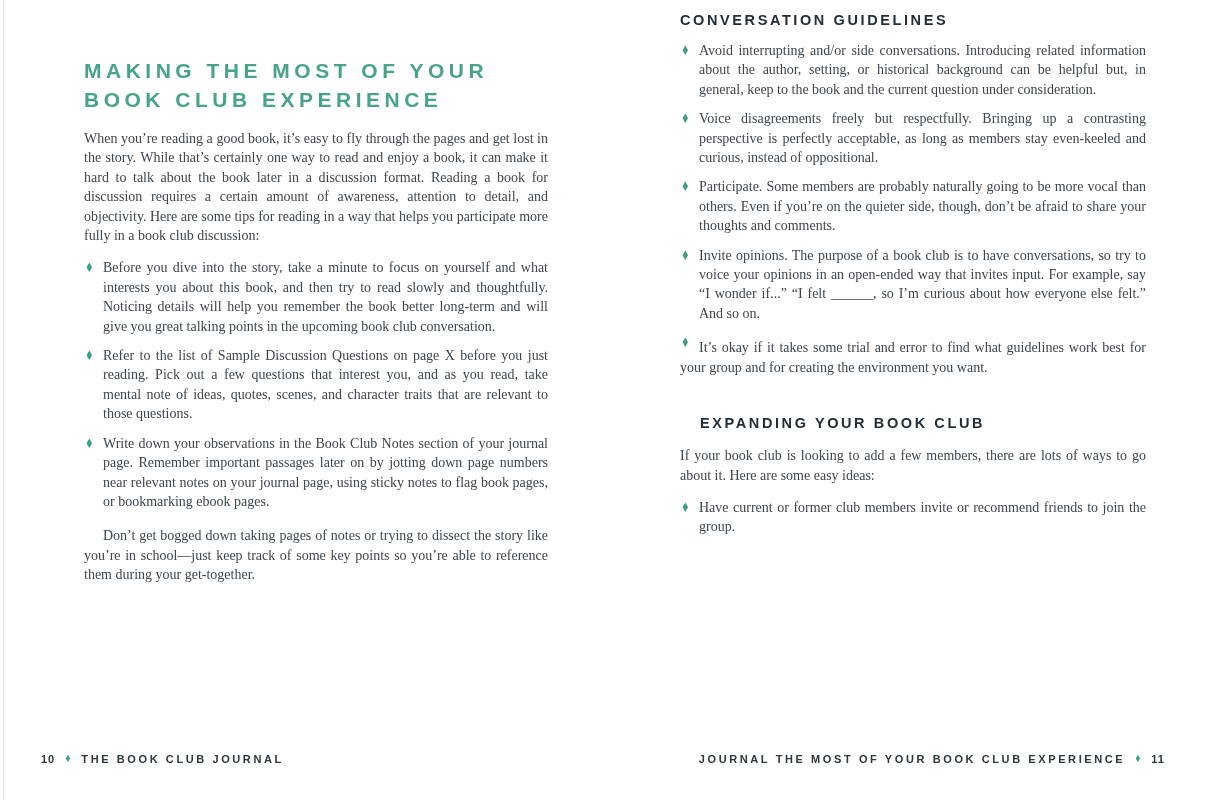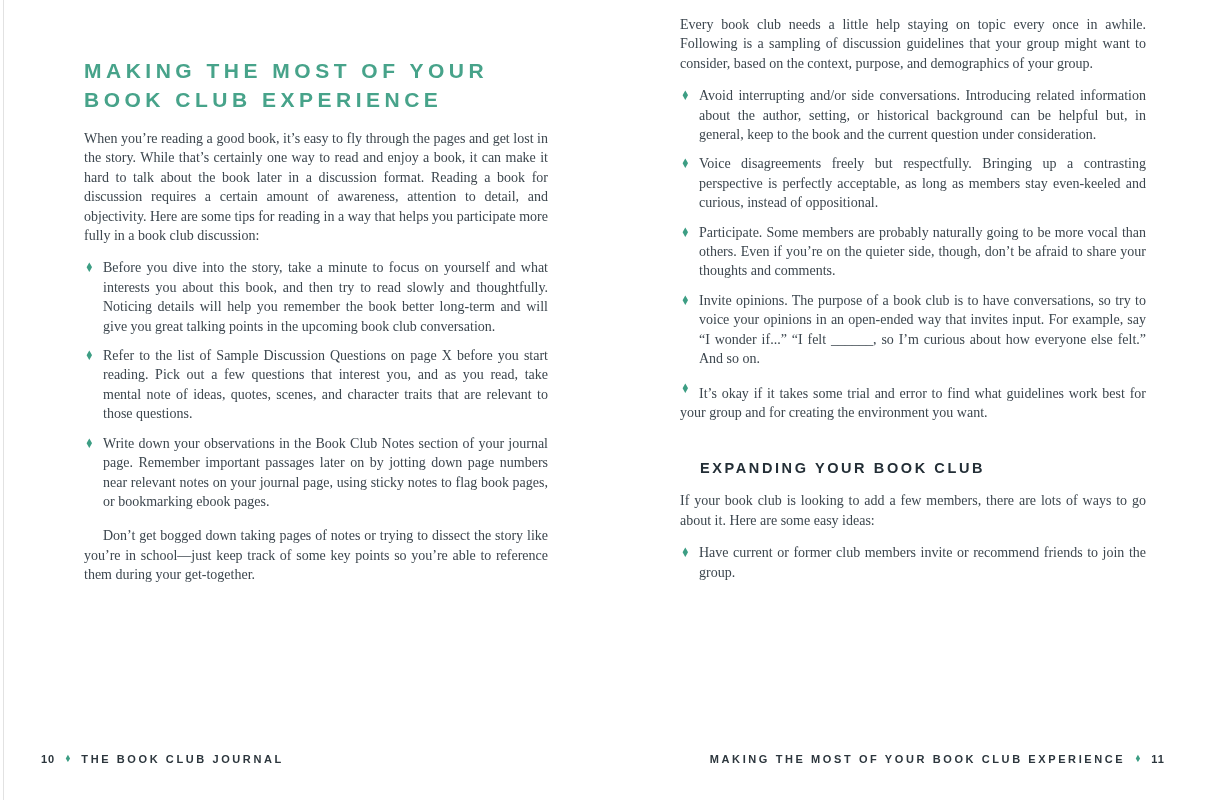--- a/index.html
+++ b/index.html
@@ -129,34 +129,34 @@
 
     <p class="body-par">When you’re reading a good book, it’s easy to fly through the pages and get lost in the story. While that’s certainly one way to read and enjoy a book, it can make it hard to talk about the book later in a discussion format. Reading a book for discussion requires a certain amount of awareness, attention to detail, and objectivity. Here are some tips for reading in a way that helps you participate more fully in a book club discussion:</p>
 
     <ul class="bullet-list">
       <li>
         <span class="diamond">♦</span>
         <span>Before you dive into the story, take a minute to focus on yourself and what interests you about this book, and then try to read slowly and thoughtfully. Noticing details will help you remember the book better long-term and will give you great talking points in the upcoming book club conversation.</span>
       </li>
       <li>
         <span class="diamond">♦</span>
-        <span>Refer to the list of Sample Discussion Questions on page X before you start reading. Pick out a few questions that interest you, and as you read, take mental note of ideas, quotes, scenes, and character traits that are relevant to those questions.</span>
+        <span>Refer to the list of Sample Discussion Questions on page X before you just reading. Pick out a few questions that interest you, and as you read, take mental note of ideas, quotes, scenes, and character traits that are relevant to those questions.</span>
       </li>
       <li>
         <span class="diamond">♦</span>
         <span>Write down your observations in the Book Club Notes section of your journal page. Remember important passages later on by jotting down page numbers near relevant notes on your journal page, using sticky notes to flag book pages, or bookmarking ebook pages.</span>
       </li>
     </ul>
 
     <p class="body-par indent">Don’t get bogged down taking pages of notes or trying to dissect the story like you’re in school—just keep track of some key points so you’re able to reference them during your get-together.</p>
   </div>
 
   <div class="col col-right">
+    <h2 class="section-heading mt-top">CONVERSATION GUIDELINES</h2>
 
-    <p class="body-par">Every book club needs a little help staying on topic every once in awhile. Following is a sampling of discussion guidelines that your group might want to consider, based on the context, purpose, and demographics of your group.</p>
 
     <ul class="bullet-list">
       <li>
         <span class="diamond">♦</span>
         <span>Avoid interrupting and/or side conversations. Introducing related information about the author, setting, or historical background can be helpful but, in general, keep to the book and the current question under consideration.</span>
       </li>
       <li>
         <span class="diamond">♦</span>
         <span>Voice disagreements freely but respectfully. Bringing up a contrasting perspective is perfectly acceptable, as long as members stay even-keeled and curious, instead of oppositional.</span>
       </li>
@@ -185,15 +185,15 @@
         <span>Have current or former club members invite or recommend friends to join the group.</span>
       </li>
     </ul>
   </div>
 
   <div class="footer footer-left">
     <span class="folio">10</span><span class="sep">♦</span><span class="runhead">THE BOOK CLUB JOURNAL</span>
   </div>
 
   <div class="footer footer-right">
-    <span class="runhead">MAKING THE MOST OF YOUR BOOK CLUB EXPERIENCE</span><span class="sep">♦</span><span class="folio">11</span>
+    <span class="runhead">JOURNAL THE MOST OF YOUR BOOK CLUB EXPERIENCE</span><span class="sep">♦</span><span class="folio">11</span>
   </div>
 </div>
 
 </body></html>

